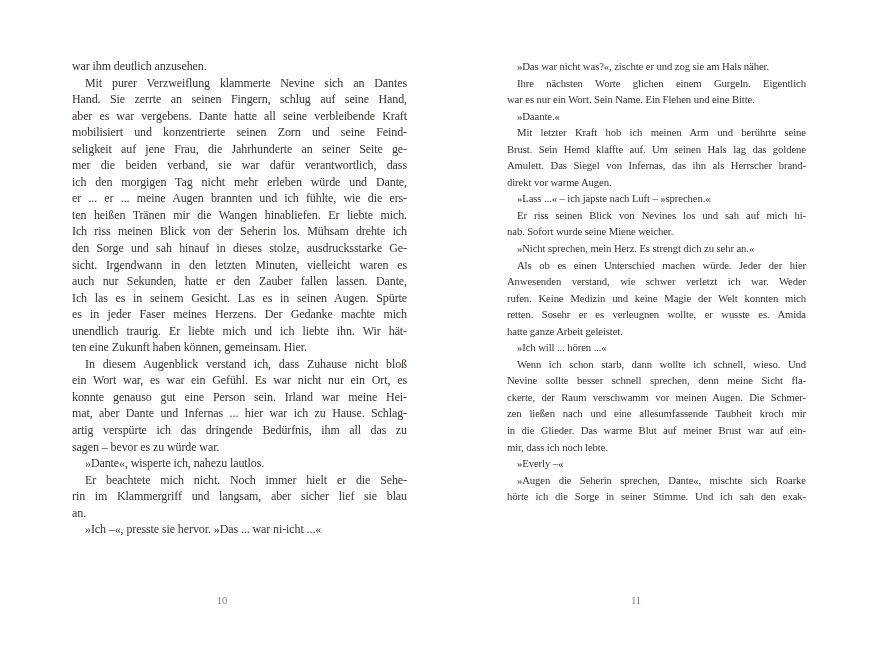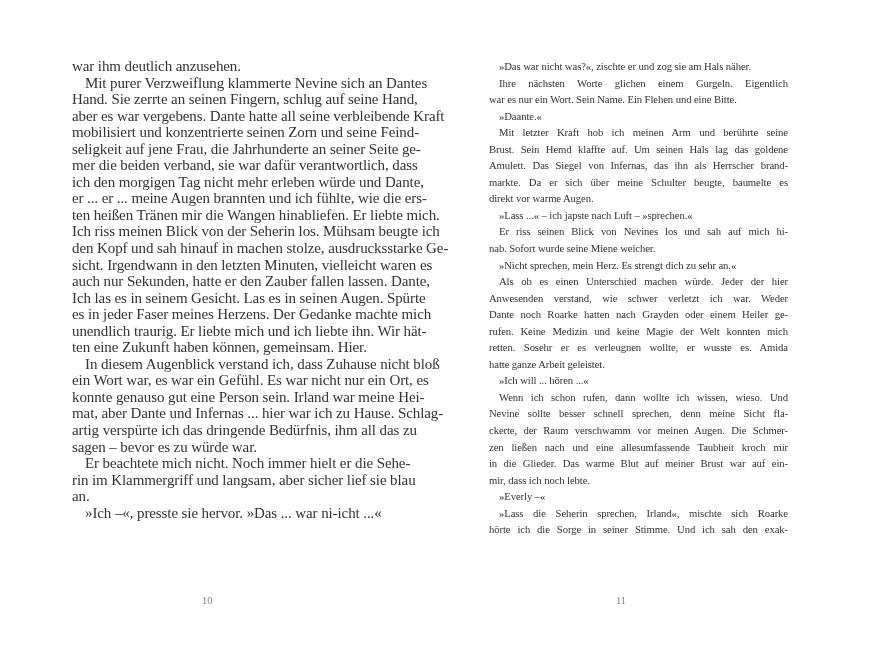--- a/index.html
+++ b/index.html
@@ -16,25 +16,25 @@
     font-family: "Liberation Serif", serif;
   }
   .textblock {
     position: absolute;
     color: var(--text, #35322f);
   }
   .textblock.left {
     left: 72px;
     top: 58px;
     width: 335px;
-    font-size: 15px;
+    font-size: 12px;
     letter-spacing: -0.1px;
   }
   .textblock.right {
-    left: 489px;
+    left: 507px;
     top: 58px;
     width: 299px;
     font-size: 10.7px;
     letter-spacing: -0.1px;
   }
   .line {
     line-height: 16.55px;
     height: 16.55px;
     white-space: nowrap;
     text-align: left;
@@ -42,21 +42,21 @@
   .line.just {
     text-align: justify;
     text-align-last: justify;
   }
   .textblock.left .line.indent { text-indent: 13px; font-family: Liberation Serif, serif; }
   .textblock.right .line.indent { text-indent: 10px; }
   .pagenum {
     position: absolute;
     top: 595px;
     width: 40px;
-    text-align: left;
+    text-align: center;
     font-size: 10.5px;
     line-height: 11px;
     color: var(--pagenum, #83807c);
     font-family: "Liberation Serif", serif;
   }
   .pagenum.pn-left  { left: 202px; }
   .pagenum.pn-right { left: 616px; }
 </style>
 </head>
 <body>
@@ -67,69 +67,68 @@
       <div class="line">war ihm deutlich anzusehen.</div>
       <div class="line indent just">Mit purer Verzweiflung klammerte Nevine sich an Dantes</div>
       <div class="line just">Hand. Sie zerrte an seinen Fingern, schlug auf seine Hand,</div>
       <div class="line just">aber es war vergebens. Dante hatte all seine verbleibende Kraft</div>
       <div class="line just">mobilisiert und konzentrierte seinen Zorn und seine Feind-</div>
       <div class="line just">seligkeit auf jene Frau, die Jahrhunderte an seiner Seite ge-</div>
       <div class="line just">mer die beiden verband, sie war dafür verantwortlich, dass</div>
       <div class="line just">ich den morgigen Tag nicht mehr erleben würde und Dante,</div>
       <div class="line just">er ... er ... meine Augen brannten und ich fühlte, wie die ers-</div>
       <div class="line just">ten heißen Tränen mir die Wangen hinabliefen. Er liebte mich.</div>
-      <div class="line just">Ich riss meinen Blick von der Seherin los. Mühsam beugte ich</div>
-      <div class="line just">den Kopf und sah hinauf in machen stolze, ausdrucksstarke Ge-</div>
+      <div class="line just">Ich riss meinen Blick von der Seherin los. Mühsam drehte ich</div>
+      <div class="line just">den Sorge und sah hinauf in dieses stolze, ausdrucksstarke Ge-</div>
       <div class="line just">sicht. Irgendwann in den letzten Minuten, vielleicht waren es</div>
       <div class="line just">auch nur Sekunden, hatte er den Zauber fallen lassen. Dante,</div>
       <div class="line just">Ich las es in seinem Gesicht. Las es in seinen Augen. Spürte</div>
       <div class="line just">es in jeder Faser meines Herzens. Der Gedanke machte mich</div>
       <div class="line just">unendlich traurig. Er liebte mich und ich liebte ihn. Wir hät-</div>
       <div class="line">ten eine Zukunft haben können, gemeinsam. Hier.</div>
       <div class="line indent just">In diesem Augenblick verstand ich, dass Zuhause nicht bloß</div>
       <div class="line just">ein Wort war, es war ein Gefühl. Es war nicht nur ein Ort, es</div>
       <div class="line just">konnte genauso gut eine Person sein. Irland war meine Hei-</div>
       <div class="line just">mat, aber Dante und Infernas ... hier war ich zu Hause. Schlag-</div>
       <div class="line just">artig verspürte ich das dringende Bedürfnis, ihm all das zu</div>
       <div class="line">sagen – bevor es zu würde war.</div>
+      <div class="line indent">»Dante«, wisperte ich, nahezu lautlos.</div>
       <div class="line indent just">Er beachtete mich nicht. Noch immer hielt er die Sehe-</div>
       <div class="line just">rin im Klammergriff und langsam, aber sicher lief sie blau</div>
       <div class="line">an.</div>
       <div class="line indent">»Ich –«, presste sie hervor. »Das ... war ni-icht ...«</div>
     </div>
 
   <div class="textblock right" id="right-block">
       <div class="line indent">»Das war nicht was?«, zischte er und zog sie am Hals näher.</div>
       <div class="line indent just">Ihre nächsten Worte glichen einem Gurgeln. Eigentlich</div>
       <div class="line">war es nur ein Wort. Sein Name. Ein Flehen und eine Bitte.</div>
       <div class="line indent">»Daante.«</div>
       <div class="line indent just">Mit letzter Kraft hob ich meinen Arm und berührte seine</div>
       <div class="line just">Brust. Sein Hemd klaffte auf. Um seinen Hals lag das goldene</div>
       <div class="line just">Amulett. Das Siegel von Infernas, das ihn als Herrscher brand-</div>
-      <div class="line just">markte. Da er sich über meine Schulter beugte, baumelte es</div>
       <div class="line">direkt vor warme Augen.</div>
       <div class="line indent">»Lass ...« – ich japste nach Luft – »sprechen.«</div>
       <div class="line indent just">Er riss seinen Blick von Nevines los und sah auf mich hi-</div>
       <div class="line">nab. Sofort wurde seine Miene weicher.</div>
       <div class="line indent">»Nicht sprechen, mein Herz. Es strengt dich zu sehr an.«</div>
       <div class="line indent just">Als ob es einen Unterschied machen würde. Jeder der hier</div>
       <div class="line just">Anwesenden verstand, wie schwer verletzt ich war. Weder</div>
-      <div class="line just">Dante noch Roarke hatten nach Grayden oder einem Heiler ge-</div>
       <div class="line just">rufen. Keine Medizin und keine Magie der Welt konnten mich</div>
       <div class="line just">retten. Sosehr er es verleugnen wollte, er wusste es. Amida</div>
       <div class="line">hatte ganze Arbeit geleistet.</div>
       <div class="line indent">»Ich will ... hören ...«</div>
-      <div class="line indent just">Wenn ich schon rufen, dann wollte ich wissen, wieso. Und</div>
+      <div class="line indent just">Wenn ich schon starb, dann wollte ich schnell, wieso. Und</div>
       <div class="line just">Nevine sollte besser schnell sprechen, denn meine Sicht fla-</div>
       <div class="line just">ckerte, der Raum verschwamm vor meinen Augen. Die Schmer-</div>
       <div class="line just">zen ließen nach und eine allesumfassende Taubheit kroch mir</div>
       <div class="line just">in die Glieder. Das warme Blut auf meiner Brust war auf ein-</div>
       <div class="line">mir, dass ich noch lebte.</div>
       <div class="line indent">»Everly –«</div>
-      <div class="line indent just">»Lass die Seherin sprechen, Irland«, mischte sich Roarke</div>
+      <div class="line indent just">»Augen die Seherin sprechen, Dante«, mischte sich Roarke</div>
       <div class="line just">hörte ich die Sorge in seiner Stimme. Und ich sah den exak-</div>
     </div>
 
   <div class="pagenum pn-left">10</div>
 
   <div class="pagenum pn-right">11</div>
 
 </div>
 
 </body></html>

